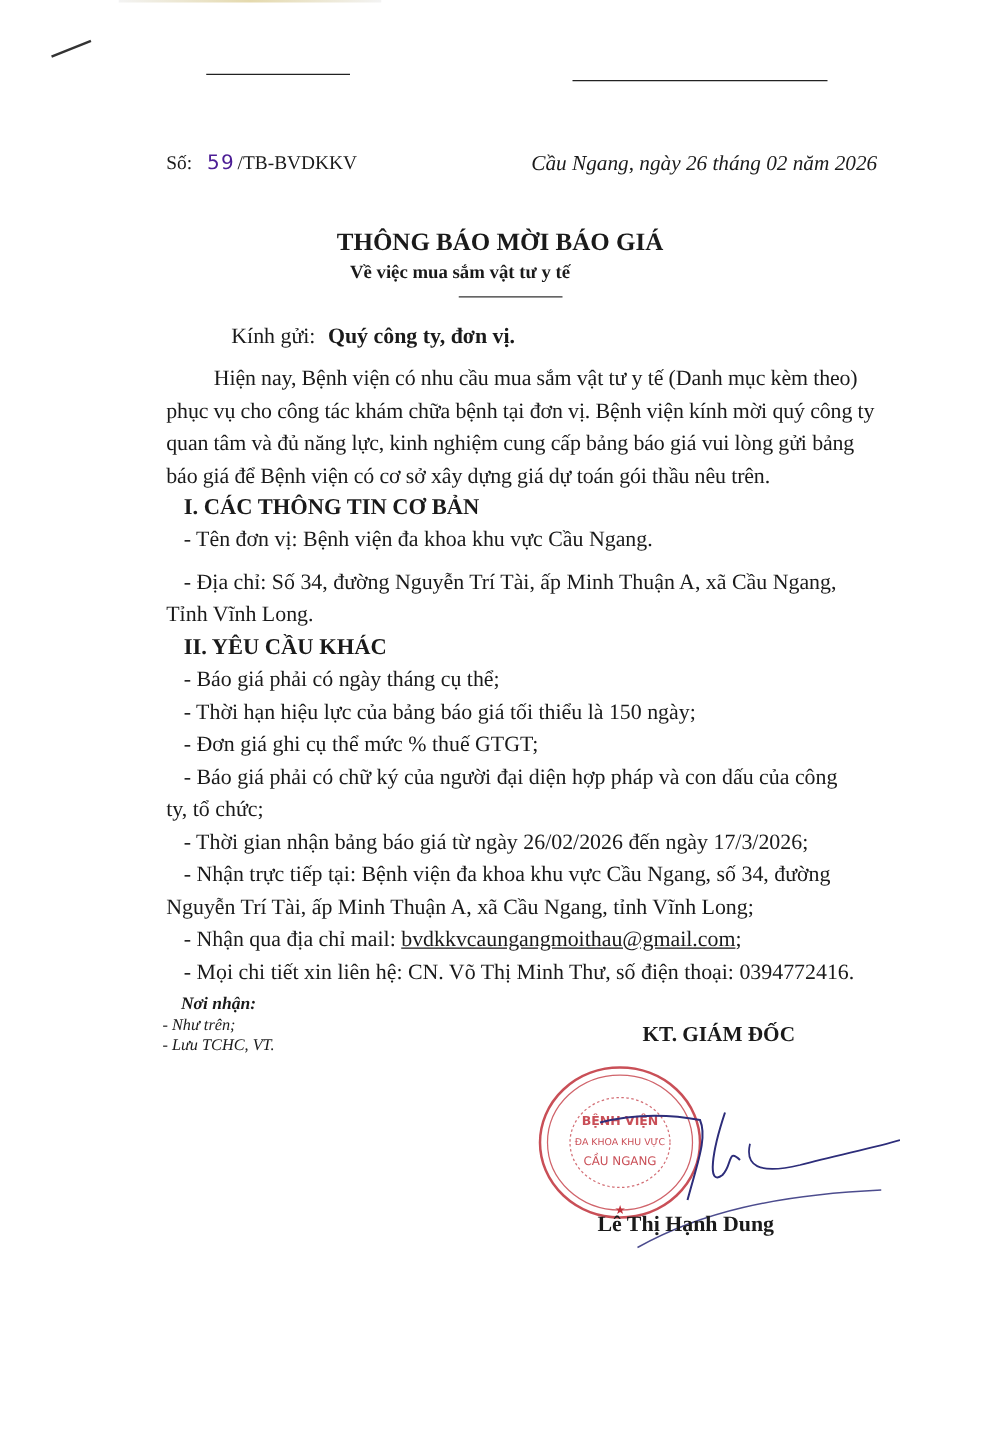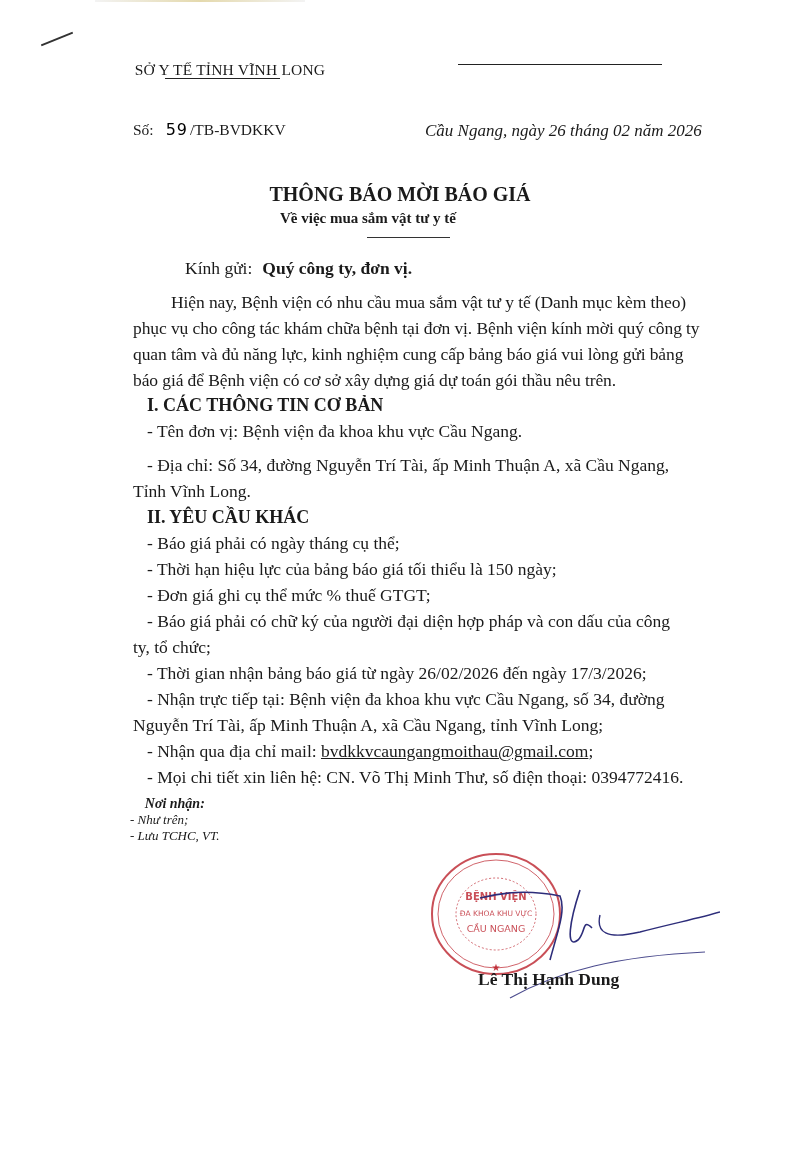--- a/index.html
+++ b/index.html
@@ -15,21 +15,21 @@
     .hdr-left { left: 90px; top: 60px; width: 280px; }
     .hdr-left .l1 { font-size: 15.5px; letter-spacing: 0.2px; line-height: 19px; }
     .hdr-left .l2 { font-size: 15.5px; font-weight: bold; line-height: 19px; }
     .hdr-left .ul { width: 115px; height: 1px; background: #222; margin: 0 auto; position: relative; left: -8px; top: -1px; }
     .hdr-right { left: 380px; top: 60px; width: 360px; }
     .hdr-right .l1 { font-size: 15.5px; font-weight: bold; line-height: 19px; }
     .hdr-right .l2 { font-size: 14px; font-weight: bold; line-height: 19px; }
     .hdr-right .ul { width: 204px; height: 1px; background: #222; margin: 4px auto 0; }
 
     .so { left: 133px; top: 120px; font-size: 15.5px; }
-    .so .num { font-family: "DejaVu Sans", sans-serif; color: #000000; font-size: 16px; margin: 0 2px 0 12px; letter-spacing: 1px; }
+    .so .num { font-family: "DejaVu Sans", sans-serif; color: #4c1d95; font-size: 16px; margin: 0 2px 0 12px; letter-spacing: 1px; }
     .date { left: 425px; top: 121px; font-size: 17px; font-style: italic; }
 
     .title { left: 0; width: 800px; top: 183px; font-size: 20px; font-weight: bold; }
     .subtitle { left: 0; width: 736px; top: 210px; font-size: 15px; font-weight: bold; }
     .sub-ul { left: 367px; top: 237px; width: 83px; height: 1px; background: #333; }
 
     .kinhgui { left: 185px; top: 258px; font-size: 17.5px; }
     .kinhgui b { margin-left: 10px; }
     .line { position: absolute; font-size: 17.5px; white-space: nowrap; }
     .heading { font-weight: bold; font-size: 18px; }
@@ -45,21 +45,20 @@
     .stamp { left: 428px; top: 850px; width: 136px; height: 128px; }
     .signature { left: 470px; top: 860px; width: 250px; height: 140px; }
   </style>
 </head>
 <body>
 
 <div class="abs top-edge"></div>
 <div class="abs scan-mark"></div>
 
 <div class="abs hdr-left center">
-  <div class="l1">SỞ Y TẾ TỈNH VĨNH LONG</div>
   <div class="ul"></div>
 </div>
 
 <div class="abs hdr-right center">
   <div class="ul"></div>
 </div>
 
 <div class="abs so">
   <span>Số:</span><span class="num">59</span><span>/TB-BVDKKV</span>
 </div>
@@ -97,20 +96,21 @@
 </div>
 <div class="line" style="left:147px;top:767px">- Mọi chi tiết xin liên hệ: CN. Võ Thị Minh Thư, số điện thoại: 0394772416.</div>
 
 <div class="abs noinhan">
   <div class="h">Nơi nhận:</div>
   <div>- Như trên;</div>
   <div>- Lưu TCHC, VT.</div>
 </div>
 
 <div class="abs sig center">
+  <div class="l1">KT. GIÁM ĐỐC</div>
 </div>
 
 <svg class="abs stamp" viewBox="0 0 136 128">
   <ellipse cx="68" cy="64" rx="64" ry="60" fill="none" stroke="#c0303a" stroke-width="2" opacity="0.85"></ellipse>
   <ellipse cx="68" cy="64" rx="58" ry="54" fill="none" stroke="#c0303a" stroke-width="1" opacity="0.75"></ellipse>
   <ellipse cx="68" cy="64" rx="40" ry="36" fill="none" stroke="#c0303a" stroke-width="1" stroke-dasharray="2 2" opacity="0.7"></ellipse>
   <text x="68" y="50" text-anchor="middle" font-family="DejaVu Sans, sans-serif" font-size="10" font-weight="bold" fill="#c0303a" opacity="0.85">BỆNH VIỆN</text>
   <text x="68" y="66" text-anchor="middle" font-family="DejaVu Sans, sans-serif" font-size="7.5" fill="#c0303a" opacity="0.85">ĐA KHOA KHU VỰC</text>
   <text x="68" y="82" text-anchor="middle" font-family="DejaVu Sans, sans-serif" font-size="9.5" fill="#c0303a" opacity="0.85">CẦU NGANG</text>
   <text x="68" y="121" text-anchor="middle" font-size="10" fill="#c0303a">★</text>

